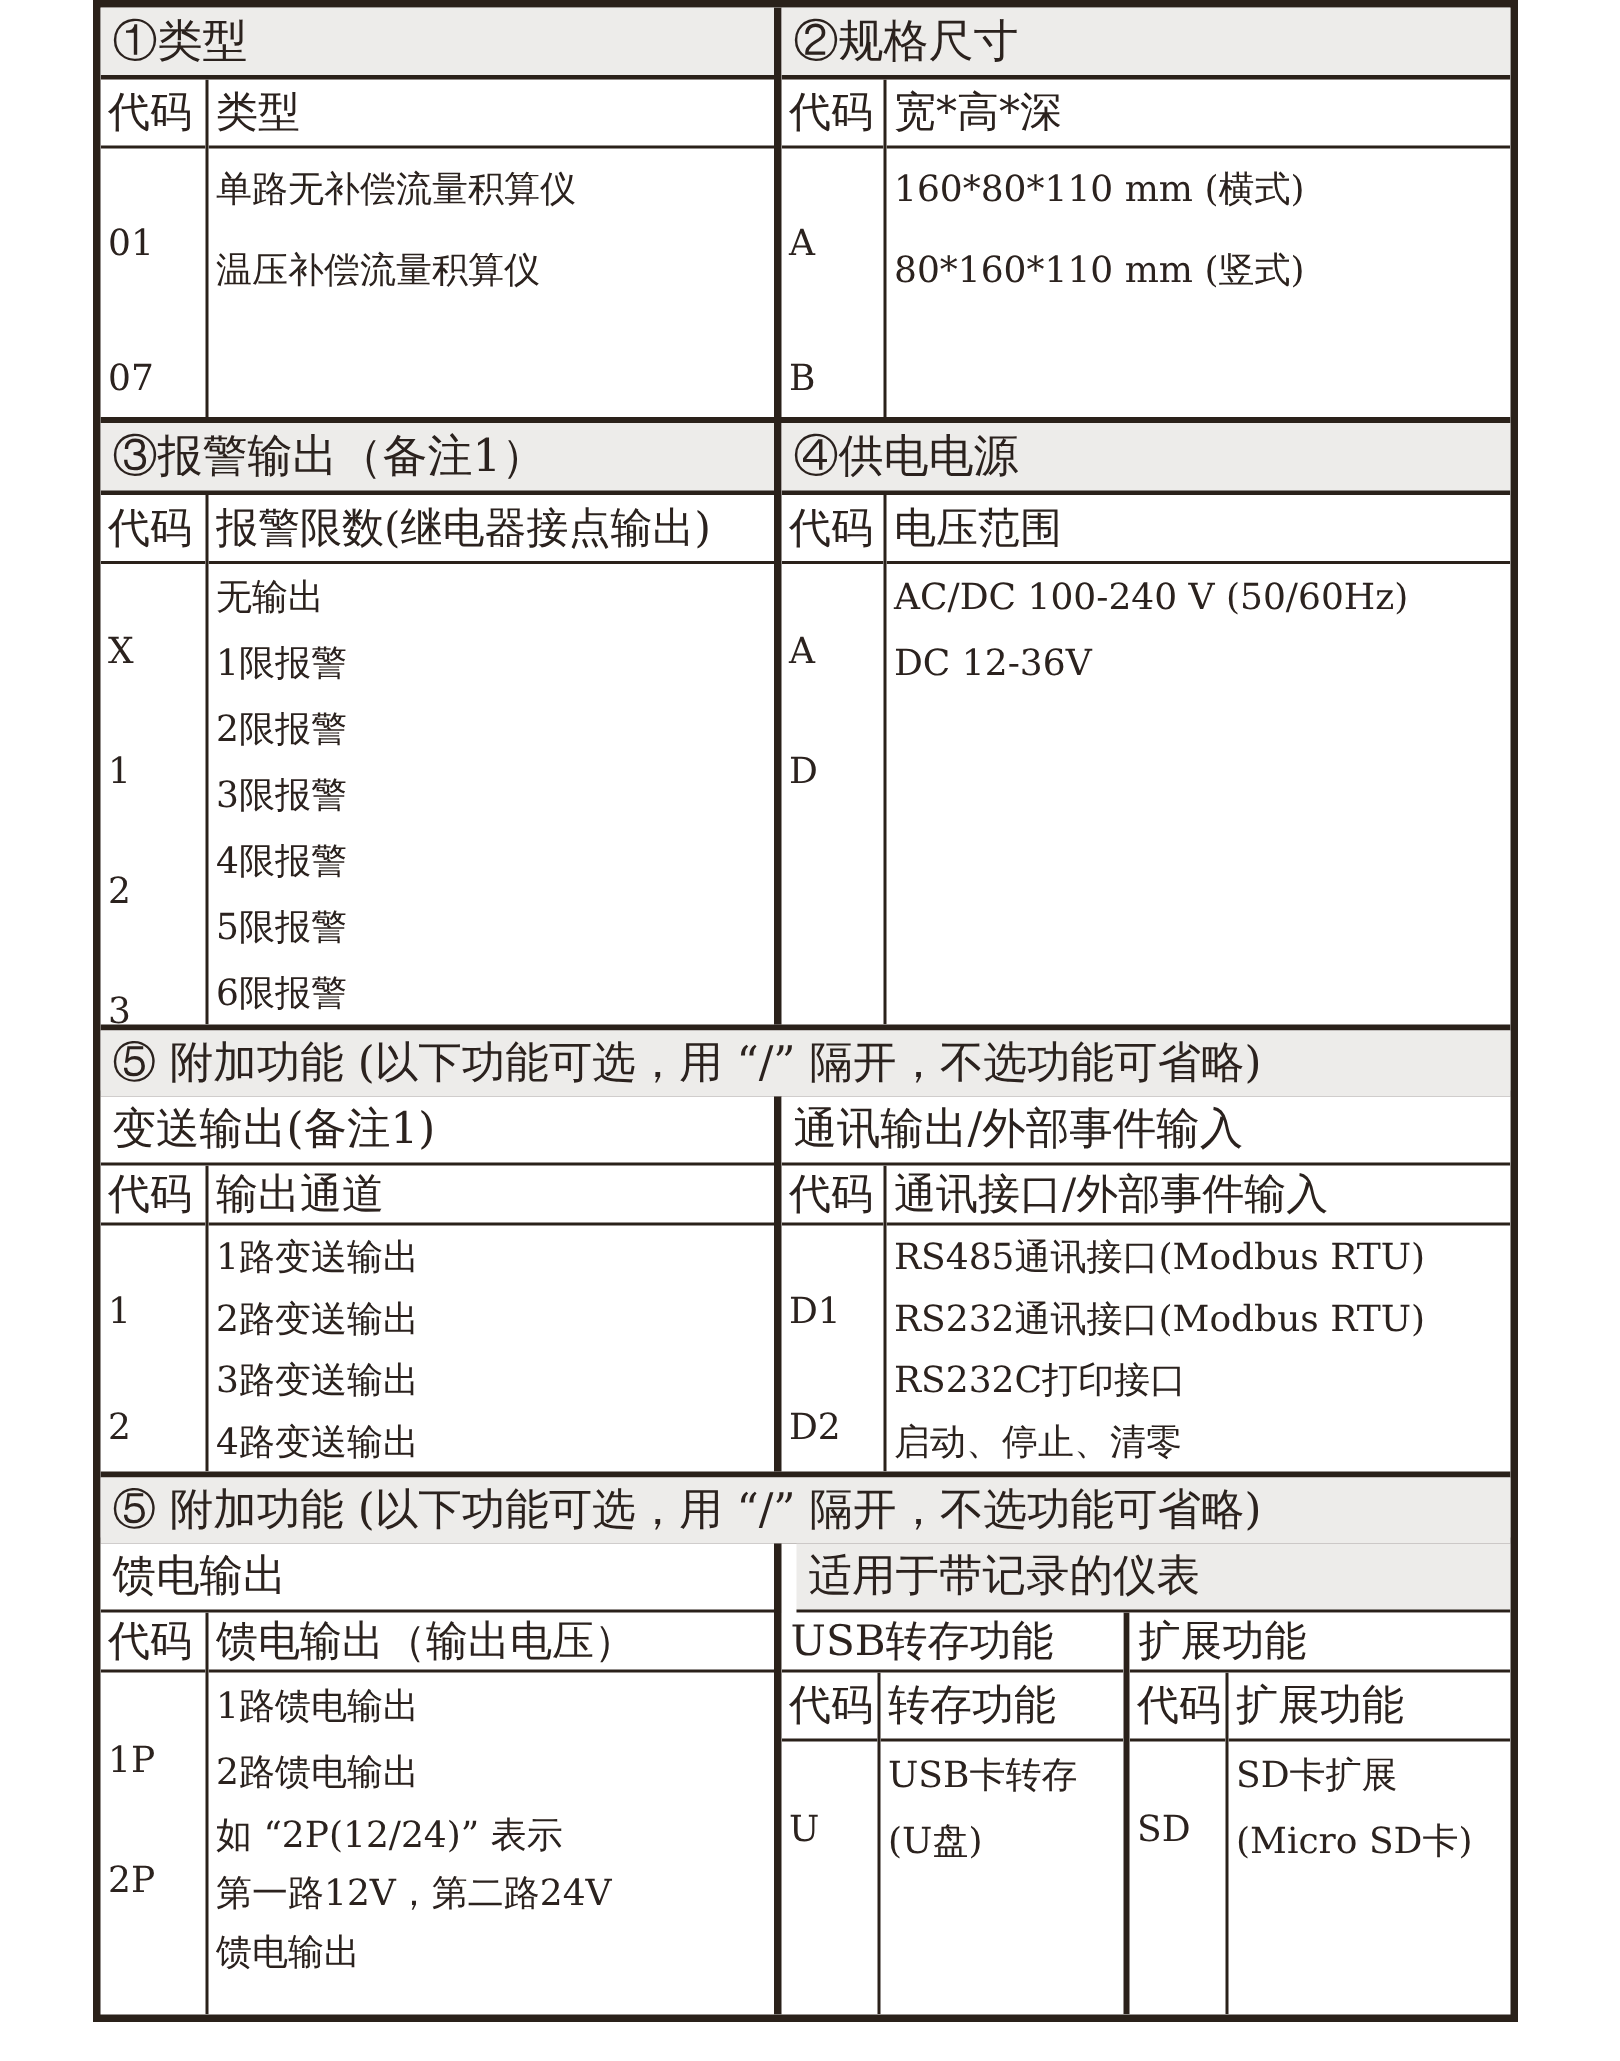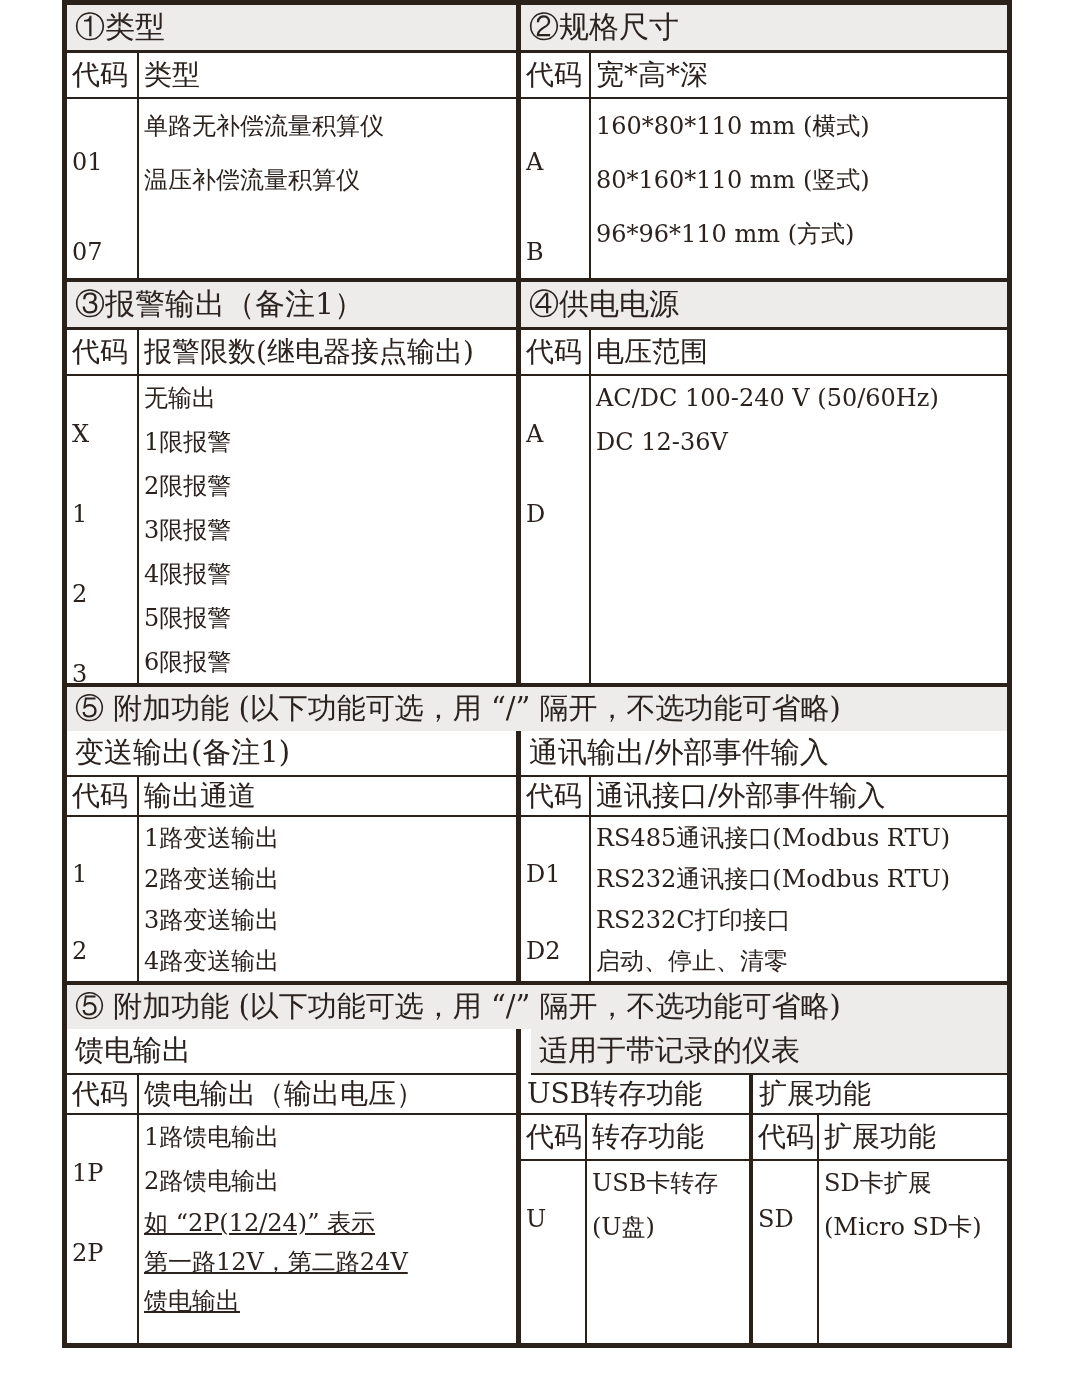--- a/index.html
+++ b/index.html
@@ -49,21 +49,21 @@
     white-space:nowrap;overflow:hidden;
   }
   .hcell.h40{height:40px;flex:0 0 40px;}
   .cell{
     display:flex;align-items:center;padding:0 5px;font-size:24px;box-sizing:border-box;
     white-space:nowrap;overflow:hidden;flex:0 0 auto;
   }
   .r54{height:54px;}
   .r44{height:44px;}
   .r41{height:41px;}
-  .r39{height:39px;text-decoration:underline;}
+  .r39{height:39px;}
   .grp{display:flex;flex-direction:column;box-sizing:border-box;overflow:hidden;}
   .grp.one{width:232px;flex:0 0 232px;border-right:4px solid var(--bd);}
   .grp.two{flex:1;}
   .gtitle{
     height:40px;flex:0 0 40px;border-bottom:2px solid var(--bd);
     display:flex;align-items:center;padding:0 6px;font-size:28px;box-sizing:border-box;
     white-space:nowrap;overflow:hidden;background:#ffffff;
   }
 </style>
 </head>
@@ -93,21 +93,20 @@
         <div class="ccol w70">
           <div class="hcell">代码</div>
           <div class="cell r54">A</div>
           <div class="cell r54">B</div>
           <div class="cell r54">C</div>
         </div>
         <div class="tcol">
           <div class="hcell">宽*高*深</div>
           <div class="cell r54">160*80*110 mm (横式)</div>
           <div class="cell r54">80*160*110 mm (竖式)</div>
-          <div class="cell r54">96*96*110 mm (方式)</div>
         </div>
       </div>
     </div>
   </div>
 
   <div class="chunk" style="height:405px">
     <div class="half l">
       <div class="band">③报警输出（备注1）</div>
       <div class="grid">
         <div class="ccol">

